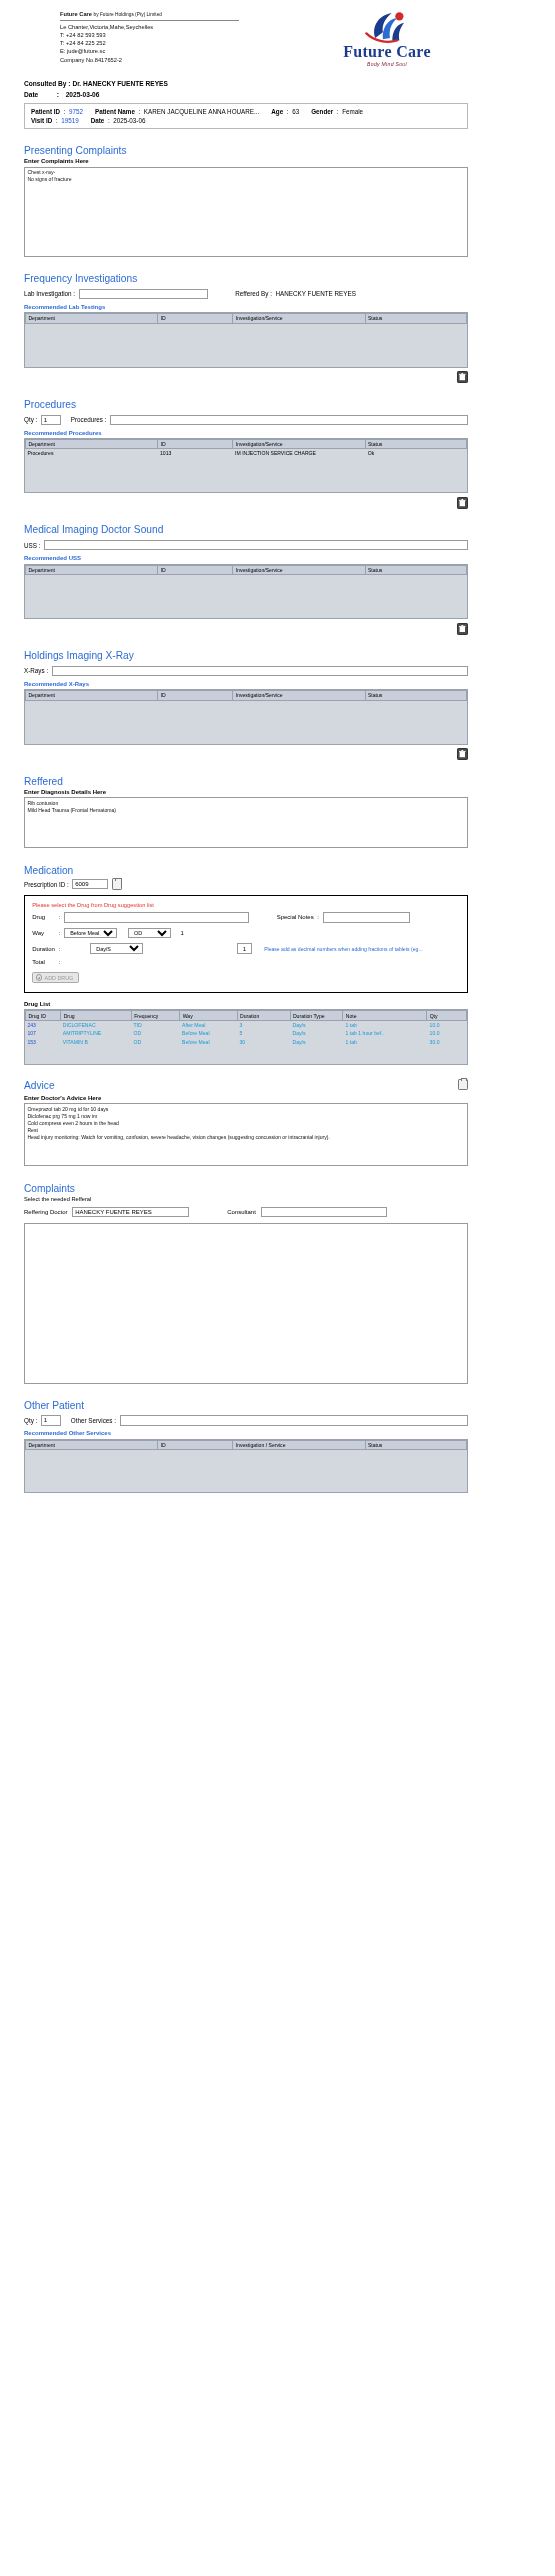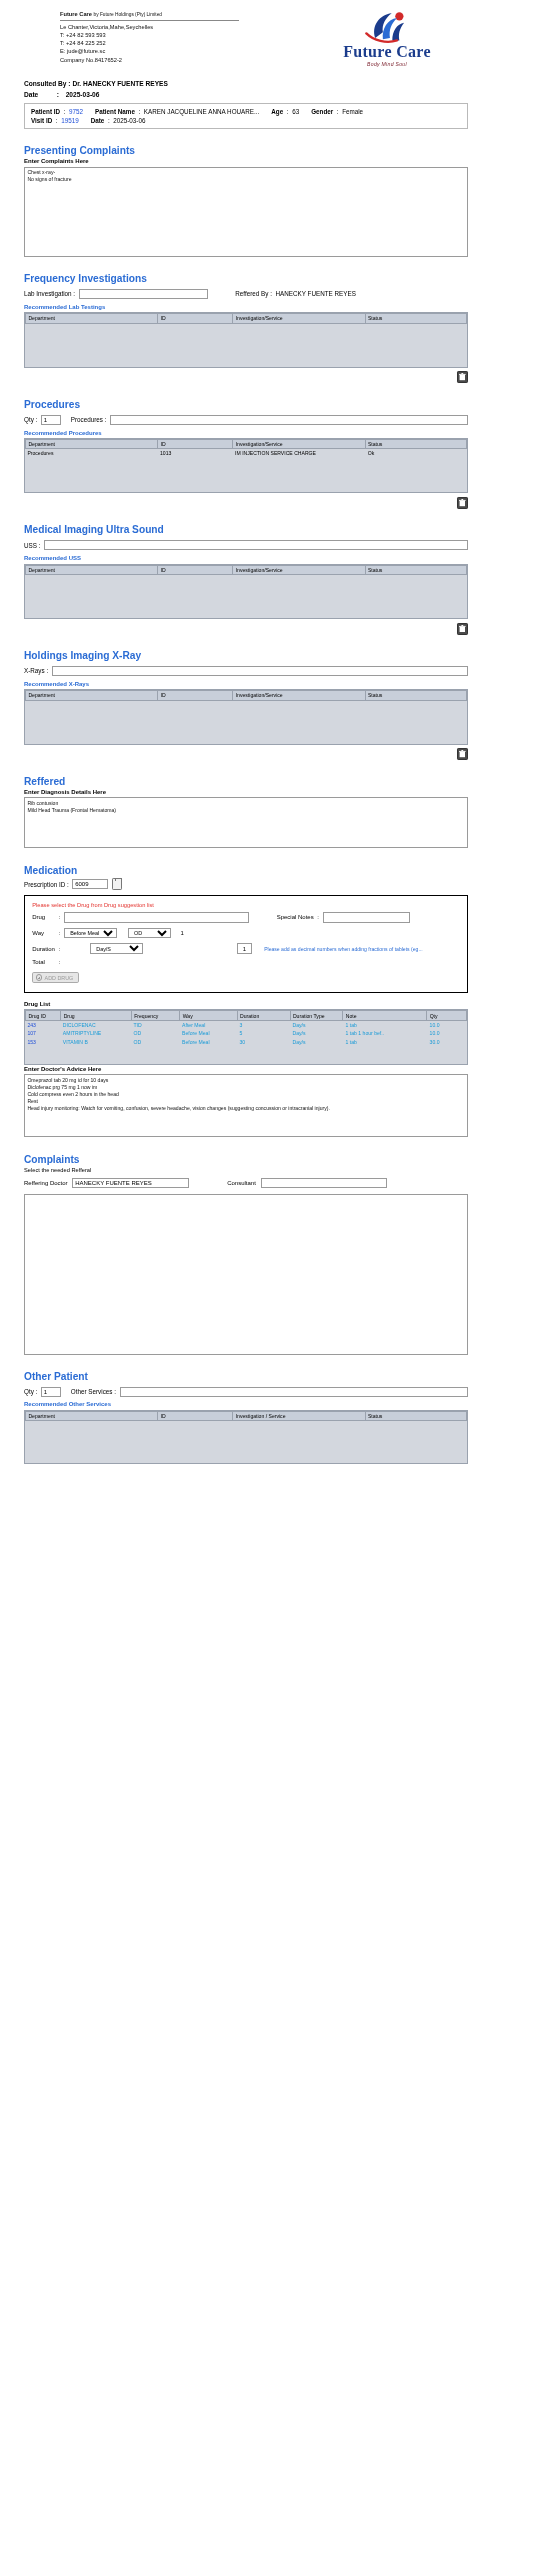--- a/index.html
+++ b/index.html
@@ -53,21 +53,21 @@
     margin-bottom: 2.4px;
   }
   .patbox .row { width: 100%; display: flex; align-items: center; gap: 3.6px; }
   .patbox b { font-weight: bold; }
   .pat-blue { color: #1f4fd8; }
 
   
   h2.sect {
     color: #2b6cd4;
     font-size: 10.2px;
-    font-weight: bold;
+    font-weight: normal;
     margin: 15.5px 0 2.4px 0;
     font-family: "Liberation Sans", sans-serif;
   }
   .sub-note { font-size: 6px; font-weight: bold; margin: 1.2px 0 2.4px 0; }
   .rec-link { color: #2b6cd4; font-size: 6px; font-weight: bold; margin: 4.8px 0 2.4px 0; }
 
   
   .inp {
     border: 0.6px solid #9a9a9a;
     background: #fff;
@@ -325,21 +325,21 @@
     <div class="trash dark">
       <svg width="6.6" height="7.8" viewBox="0 0 11 13">
         <rect x="1" y="3" width="9" height="9" fill="#fff"></rect>
           <rect x="0" y="1.5" width="11" height="1.6" fill="#fff"></rect>
           <rect x="4" y="0" width="3" height="1.6" fill="#fff"></rect>
       </svg>
     </div>
   </div>
 
   
-  <h2 class="sect">Medical Imaging Ultra Sound</h2>
+  <h2 class="sect">Medical Imaging Doctor Sound</h2>
   <div class="field-row" style="margin-top:4.8px">
     <span>USS :</span>
     <input class="inp" style="flex: 1 1 0%;" value="">
   </div>
   <div class="rec-link">Recommended USS</div>
   <div class="grid-wrap">
     <table class="grid">
       <thead>
         <tr>
           <th style="width:30%">Department</th>
@@ -500,20 +500,24 @@
             <td style="width:12%">Day/s</td>
             <td style="width:19%">1 tab</td>
             <td style="width:9%">30.0</td>
           </tr>
         </tbody>
       </table>
     </div>
   </div>
 
   
+  <div style="display:flex;justify-content:space-between;align-items:flex-end">
+    <h2 class="sect">Advice</h2>
+    <div class="clip" style="margin-bottom:3.6px"></div>
+  </div>
   <div class="sub-note">Enter Doctor's Advice Here</div>
   <textarea class="ta" style="height: 63px;">Omeprazol tab 20 mg id for 10 days
 Diclofenac prg 75 mg 1 now im
 Cold compress even 2 hours in the head
 Rest
 Head injury monitoring: Watch for vomiting, confusion, severe headache, vision changes (suggesting concussion or intracranial injury).</textarea>
 
   
   <h2 class="sect">Complaints</h2>
   <div class="ref-note">Select the needed Refferal</div>

